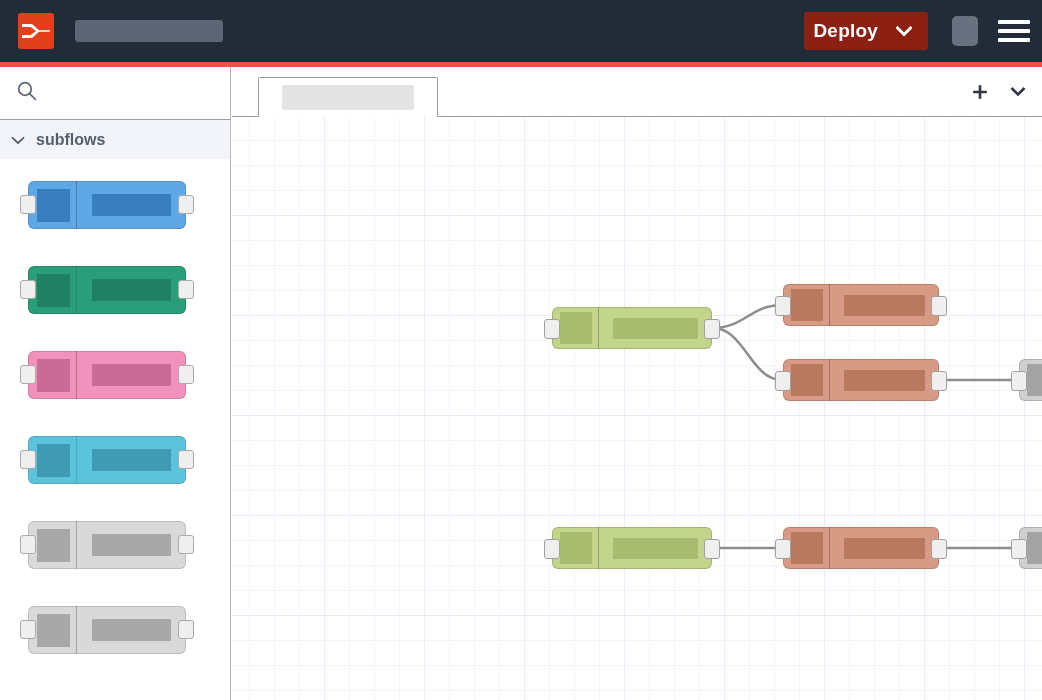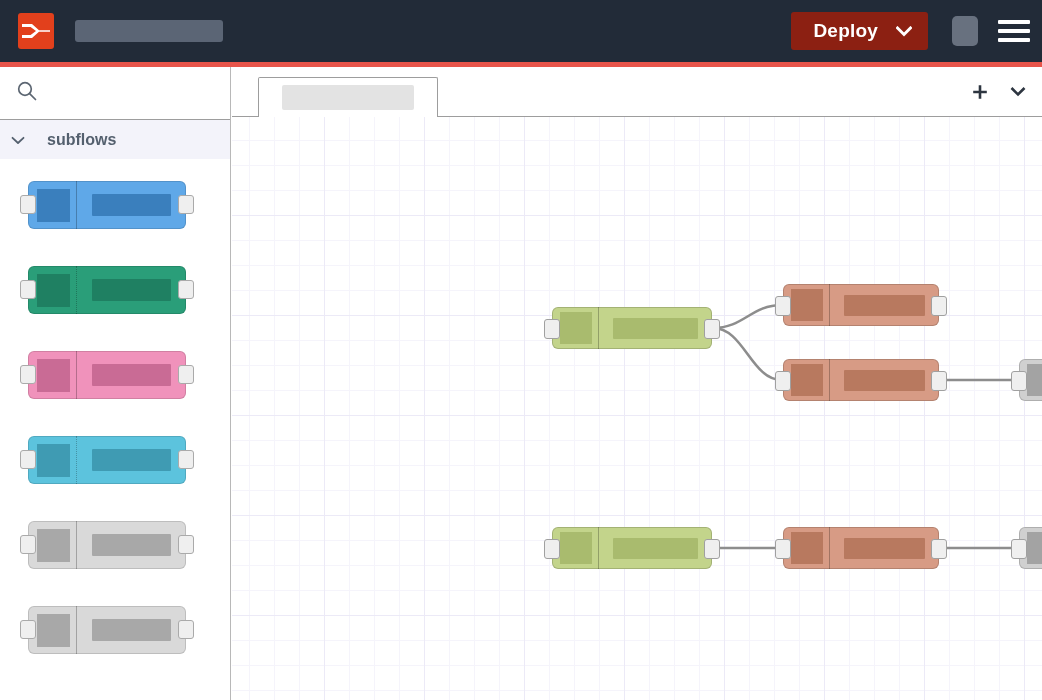--- a/index.html
+++ b/index.html
@@ -56,21 +56,21 @@
   }
   #header-spacer { flex: 1 1 auto; }
   #deploy-btn {
     height: 38px;
     background: #8c2012;
     border: none;
     border-radius: 3px;
     color: #ffffff;
     display: flex;
     align-items: center;
-    padding: 0 16px 0 22px;
+    padding: 0 16px 0 9px;
     cursor: pointer;
     flex: 0 0 auto;
   }
   #deploy-label {
     font-size: 19px;
     font-weight: bold;
     letter-spacing: 0.2px;
   }
   #deploy-chevron {
     margin-left: 18px;
@@ -132,21 +132,21 @@
     align-items: center;
     padding-left: 11px;
     box-sizing: border-box;
     cursor: pointer;
     border-bottom: 1px solid #ffffff;
   }
   #category-label {
     font-size: 16px;
     font-weight: bold;
     color: #54606e;
-    margin-left: 22px;
+    margin-left: 11px;
   }
   #palette-nodes {
     padding-top: 21px;
   }
   .palette-node-wrap {
     position: relative;
     height: 85px;
     padding-left: 28px;
     box-sizing: border-box;
   }

